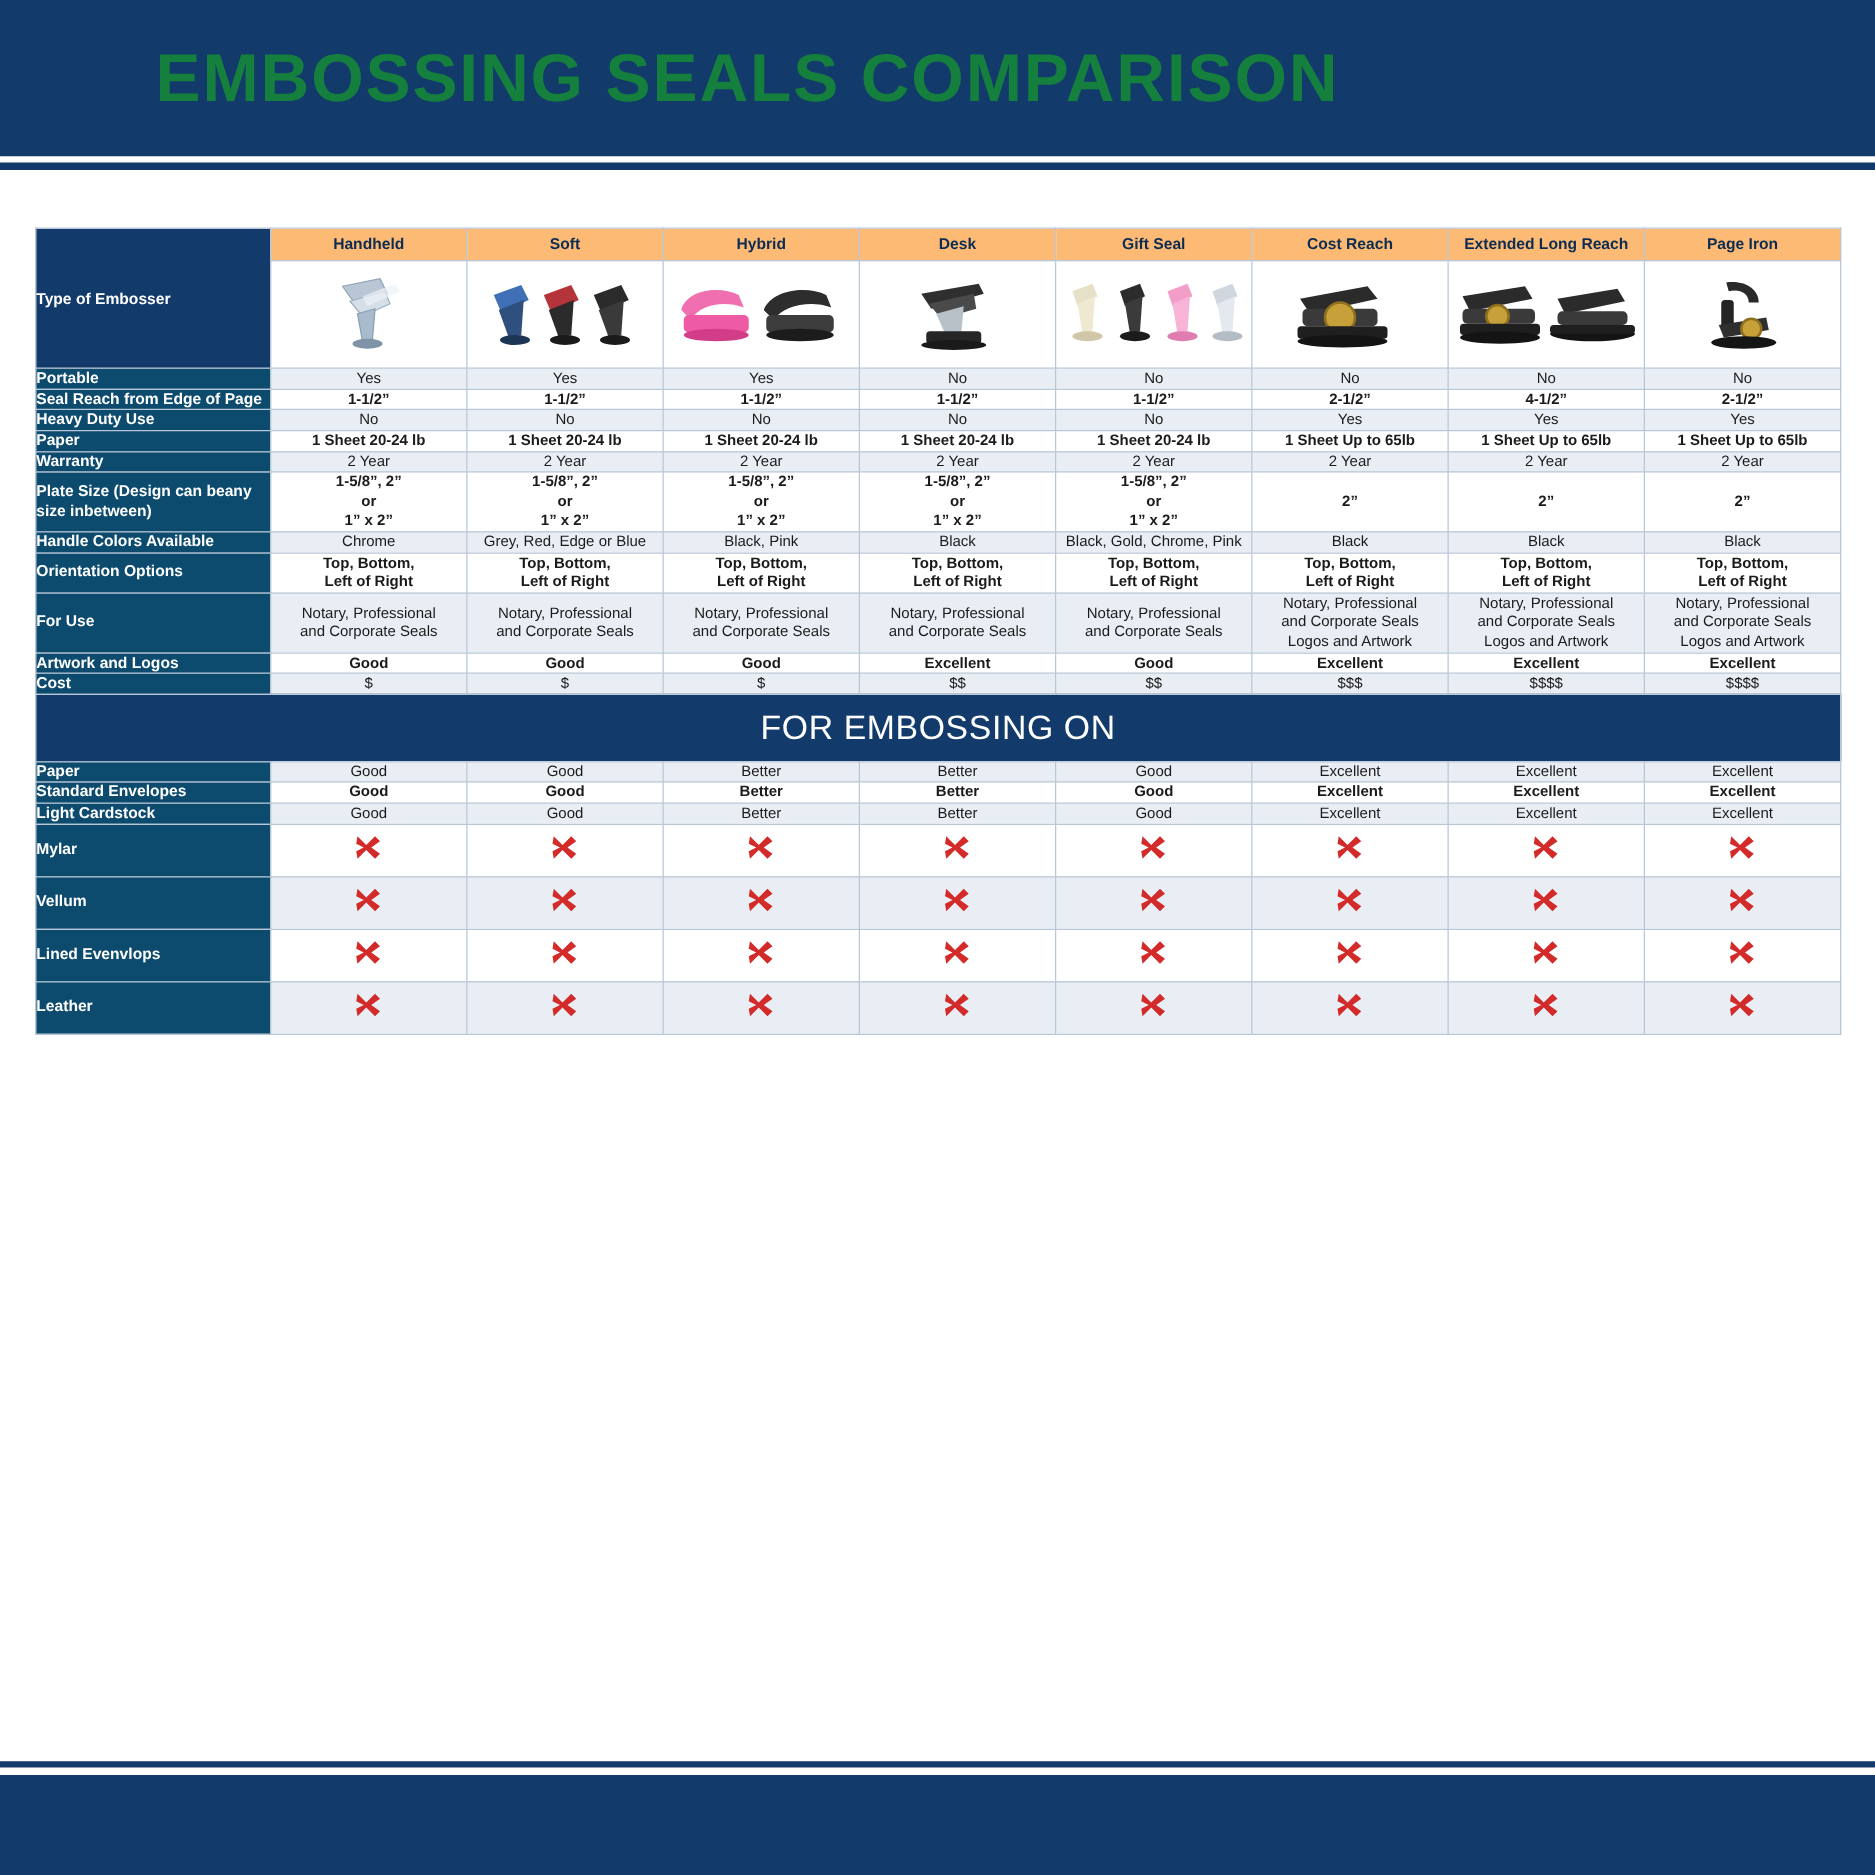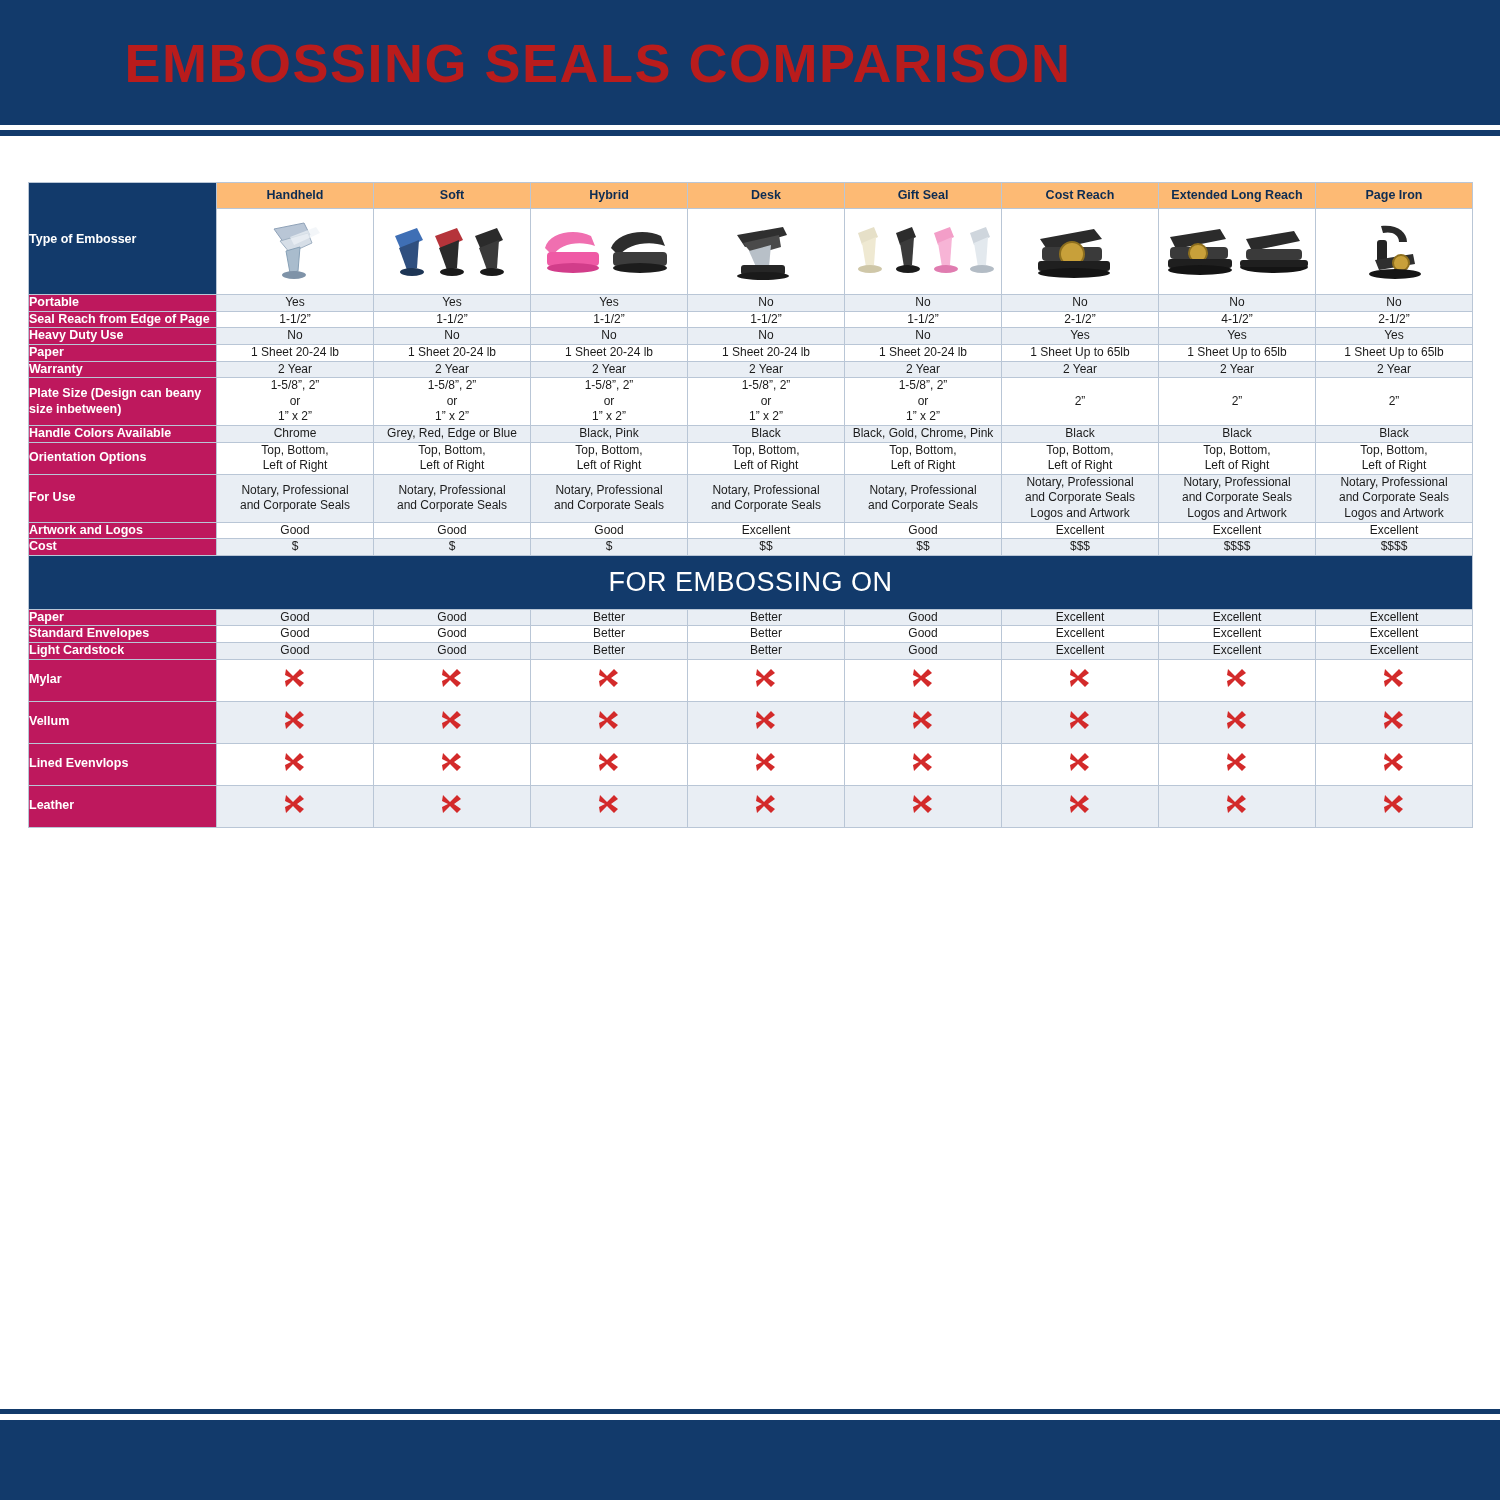--- a/index.html
+++ b/index.html
@@ -18,21 +18,21 @@
   
   .top-band {
     position: absolute; top: 0; left: 0;
     width: 1500px; height: 125px;
     background: #123a6b;
   }
   .top-title {
     position: absolute;
     top: 0; left: 0; width: 1196px; height: 125px;
     display: flex; align-items: center; justify-content: center;
-    color: #b91c1c;
+    color: #15803d;
     font-size: 54px;
     font-weight: bold;
     letter-spacing: 1.5px;
     text-transform: uppercase;
   }
   .header-rule {
     position: absolute; top: 130px; left: 0;
     width: 1500px; height: 6px;
     background: #123a6b;
   }
@@ -61,21 +61,21 @@
   table.cmp td, table.cmp th {
     border: 1px solid #b9c6d6;
     padding: 0;
     vertical-align: middle;
   }
   col.rowlab { width: 188px; }
   col.prod   { width: 157px; }
 
   
   td.rowlab {
-    background: #be185d;
+    background: #0c4a6e;
     color: #ffffff;
     font-size: 12.5px;
     font-weight: bold;
     padding: 6px 8px 6px 10px;
     line-height: 1.25;
     border-color: #123a6b;
     text-align: left;
   }
   
   td.corner {
@@ -109,21 +109,21 @@
   }
   
   td.data {
     background: #e9eef4;
     color: #1b1b1b;
     font-size: 12px;
     text-align: center;
     line-height: 1.3;
     padding: 7px 4px;
   }
-  td.data.white { background: #ffffff; }
+  td.data.white { background: #ffffff; font-weight: bold; }
 
   
   td.section {
     background: #123a6b;
     border-color: #123a6b;
     color: #ffffff;
     text-align: center;
     font-size: 27px;
     font-weight: normal;
     letter-spacing: 0.5px;

